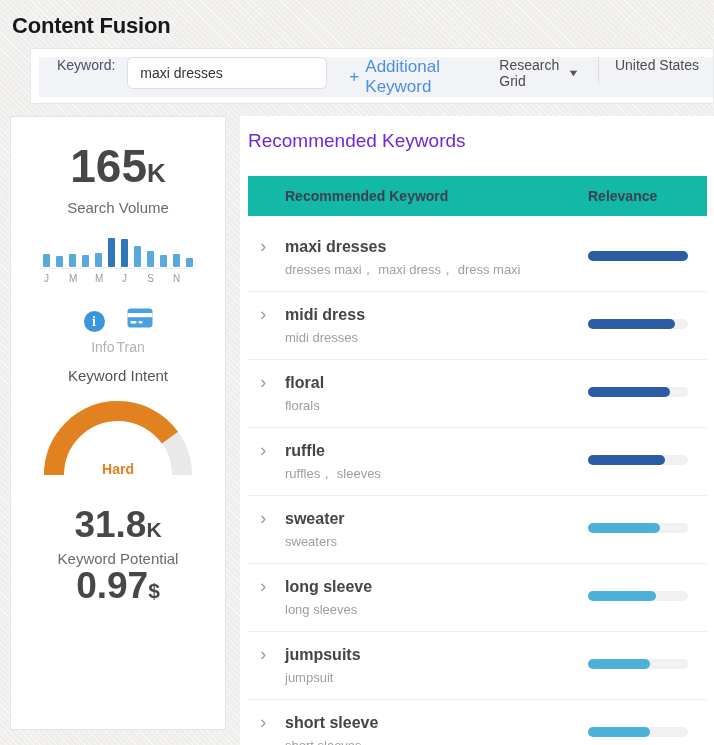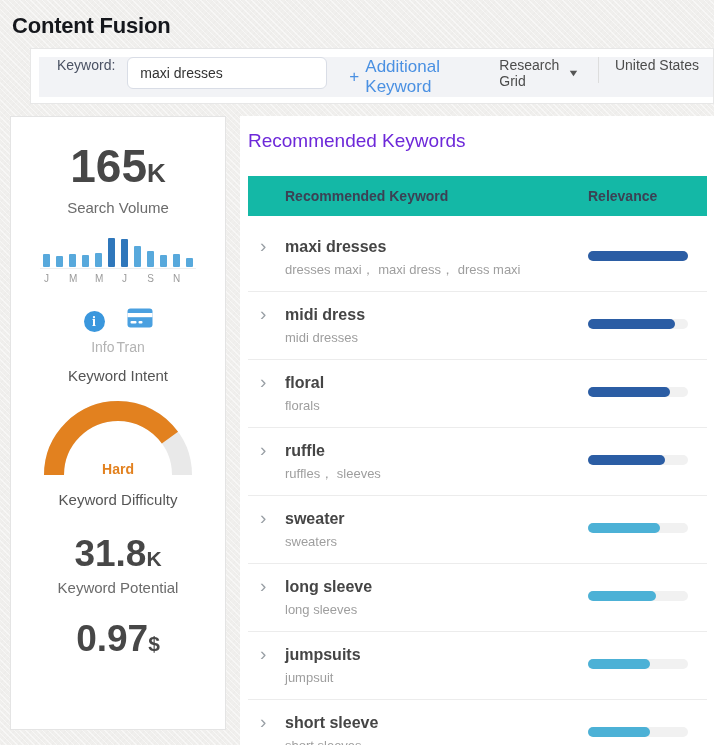--- a/index.html
+++ b/index.html
@@ -139,28 +139,27 @@
     </div>
     <div class="section-label">Keyword Intent</div>
 
     <div class="gauge-wrap">
       <svg width="150" height="78" viewBox="0 0 150 78">
         <path d="M11 74 A64 64 0 0 1 139 74" fill="none" stroke="#e9e9e9" stroke-width="20"></path>
         <path d="M11 74 A64 64 0 0 1 139 74" fill="none" stroke="#e2811f" stroke-width="20" stroke-dasharray="160.8495438637974 211.06192982974676"></path>
       </svg>
       <div class="gauge-level" style="color: rgb(226, 129, 31);">Hard</div>
     </div>
-    <div class="section-label">Keyword Difficulty</div>
 
     <div class="big-num" style="font-size:37px; margin-top:27px;">
       <span>31.8</span><span class="unit" style="font-size:21px;">K</span>
     </div>
     <div class="metric-label" style="margin-top:7px;">Keyword Potential</div>
 
-    <div class="big-num" style="font-size:37px; margin-top:24px;">
+    <div class="big-num" style="font-size:37px; ">
       <span>0.97</span><span class="unit" style="font-size:21px;">$</span>
     </div>
   </div>
 
   <div class="right-panel">
     <div class="rec-title">Recommended Keywords</div>
 
     <div class="thead">
       <span class="col-kw">Recommended Keyword</span>
       <span class="col-rel">Relevance</span>

